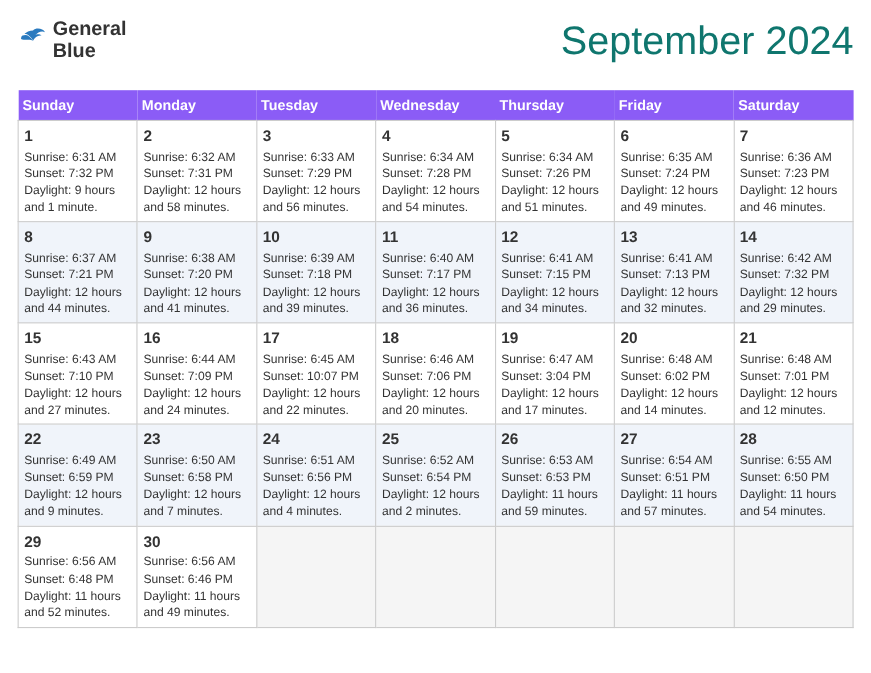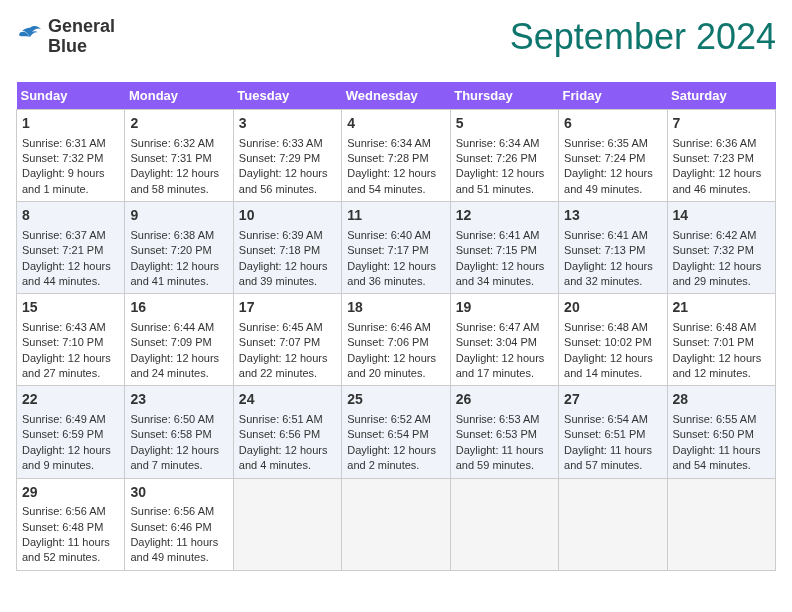--- a/index.html
+++ b/index.html
@@ -130,24 +130,24 @@
         <td><span class="day-num">9</span><span>Sunrise: 6:38 AM</span><br><span>Sunset: 7:20 PM</span><br><span>Daylight: 12 hours and 41 minutes.</span></td>
         <td><span class="day-num">10</span><span>Sunrise: 6:39 AM</span><br><span>Sunset: 7:18 PM</span><br><span>Daylight: 12 hours and 39 minutes.</span></td>
         <td><span class="day-num">11</span><span>Sunrise: 6:40 AM</span><br><span>Sunset: 7:17 PM</span><br><span>Daylight: 12 hours and 36 minutes.</span></td>
         <td><span class="day-num">12</span><span>Sunrise: 6:41 AM</span><br><span>Sunset: 7:15 PM</span><br><span>Daylight: 12 hours and 34 minutes.</span></td>
         <td><span class="day-num">13</span><span>Sunrise: 6:41 AM</span><br><span>Sunset: 7:13 PM</span><br><span>Daylight: 12 hours and 32 minutes.</span></td>
         <td><span class="day-num">14</span><span>Sunrise: 6:42 AM</span><br><span>Sunset: 7:32 PM</span><br><span>Daylight: 12 hours and 29 minutes.</span></td>
       </tr>
       <tr>
         <td><span class="day-num">15</span><span>Sunrise: 6:43 AM</span><br><span>Sunset: 7:10 PM</span><br><span>Daylight: 12 hours and 27 minutes.</span></td>
         <td><span class="day-num">16</span><span>Sunrise: 6:44 AM</span><br><span>Sunset: 7:09 PM</span><br><span>Daylight: 12 hours and 24 minutes.</span></td>
-        <td><span class="day-num">17</span><span>Sunrise: 6:45 AM</span><br><span>Sunset: 7:07 PM</span><br><span>Daylight: 12 hours and 22 minutes.</span></td>
+        <td><span class="day-num">17</span><span>Sunrise: 6:45 AM</span><br><span>Sunset: 10:07 PM</span><br><span>Daylight: 12 hours and 22 minutes.</span></td>
         <td><span class="day-num">18</span><span>Sunrise: 6:46 AM</span><br><span>Sunset: 7:06 PM</span><br><span>Daylight: 12 hours and 20 minutes.</span></td>
         <td><span class="day-num">19</span><span>Sunrise: 6:47 AM</span><br><span>Sunset: 3:04 PM</span><br><span>Daylight: 12 hours and 17 minutes.</span></td>
-        <td><span class="day-num">20</span><span>Sunrise: 6:48 AM</span><br><span>Sunset: 10:02 PM</span><br><span>Daylight: 12 hours and 14 minutes.</span></td>
+        <td><span class="day-num">20</span><span>Sunrise: 6:48 AM</span><br><span>Sunset: 6:02 PM</span><br><span>Daylight: 12 hours and 14 minutes.</span></td>
         <td><span class="day-num">21</span><span>Sunrise: 6:48 AM</span><br><span>Sunset: 7:01 PM</span><br><span>Daylight: 12 hours and 12 minutes.</span></td>
       </tr>
       <tr>
         <td><span class="day-num">22</span><span>Sunrise: 6:49 AM</span><br><span>Sunset: 6:59 PM</span><br><span>Daylight: 12 hours and 9 minutes.</span></td>
         <td><span class="day-num">23</span><span>Sunrise: 6:50 AM</span><br><span>Sunset: 6:58 PM</span><br><span>Daylight: 12 hours and 7 minutes.</span></td>
         <td><span class="day-num">24</span><span>Sunrise: 6:51 AM</span><br><span>Sunset: 6:56 PM</span><br><span>Daylight: 12 hours and 4 minutes.</span></td>
         <td><span class="day-num">25</span><span>Sunrise: 6:52 AM</span><br><span>Sunset: 6:54 PM</span><br><span>Daylight: 12 hours and 2 minutes.</span></td>
         <td><span class="day-num">26</span><span>Sunrise: 6:53 AM</span><br><span>Sunset: 6:53 PM</span><br><span>Daylight: 11 hours and 59 minutes.</span></td>
         <td><span class="day-num">27</span><span>Sunrise: 6:54 AM</span><br><span>Sunset: 6:51 PM</span><br><span>Daylight: 11 hours and 57 minutes.</span></td>
         <td><span class="day-num">28</span><span>Sunrise: 6:55 AM</span><br><span>Sunset: 6:50 PM</span><br><span>Daylight: 11 hours and 54 minutes.</span></td>

